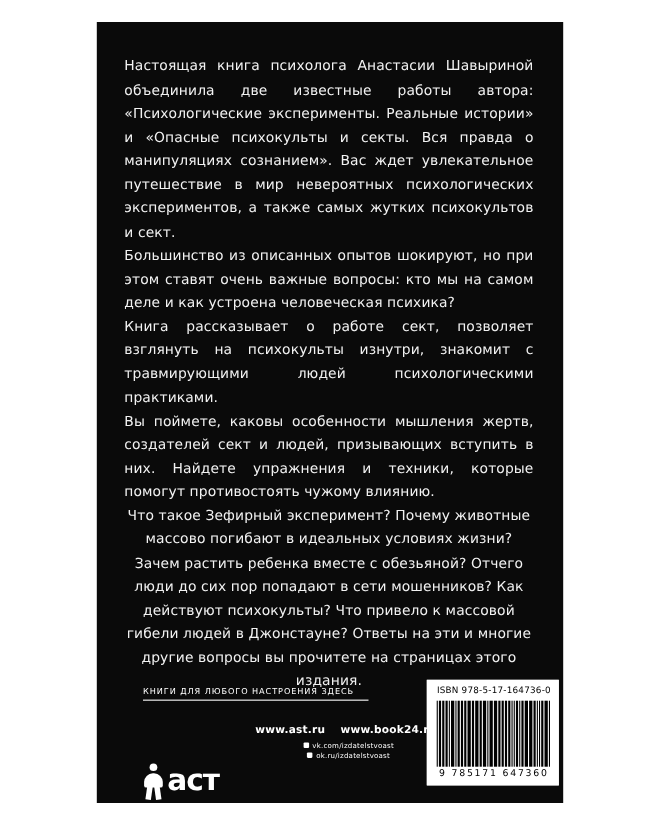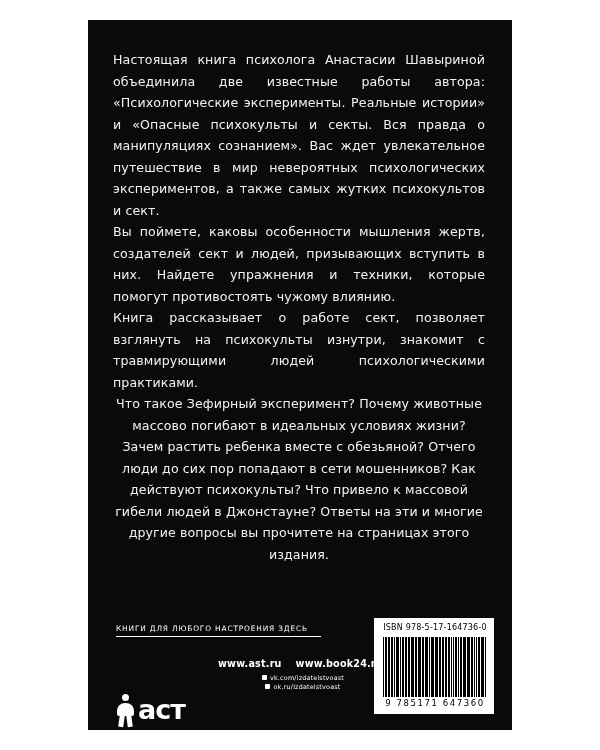--- a/index.html
+++ b/index.html
@@ -47,21 +47,21 @@
     margin: 0 0 0 0;
     text-align: justify;
     text-justify: inter-word;
   }
   #blurb p.last-par {
     text-align: center;
   }
   
   #footer {
     position: absolute;
-    left: 2px;
+    left: 16px;
     bottom: 0;
     width: 424px;
     height: 120px;
     text-decoration: underline;
   }
   #tagline {
     position: absolute;
     left: 26px;
     top: 14px;
     width: 210px;
@@ -243,22 +243,23 @@
 </style>
 </head>
 <body>
 
 <div id="page">
 
   <div id="cover">
 
     <div id="blurb">
       <p>Настоящая книга психолога Анастасии Шавыриной объединила две известные работы автора: «Психологические эксперименты. Реальные истории» и «Опасные психокульты и секты. Вся правда о манипуляциях сознанием». Вас ждет увлекательное путешествие в мир невероятных психологических экспериментов, а также самых жутких психокультов и сект.</p>
+      <p>Большинство из описанных опытов шокируют, но при этом ставят очень важные вопросы: кто мы на самом деле и как устроена человеческая психика?</p>
+      <p>Книга рассказывает о работе сект, позволяет взглянуть на психокульты изнутри, знакомит с травмирующими людей психологическими практиками.</p>
       <p>Вы поймете, каковы особенности мышления жертв, создателей сект и людей, призывающих вступить в них. Найдете упражнения и техники, которые помогут противостоять чужому влиянию.</p>
-      <p>Книга рассказывает о работе сект, позволяет взглянуть на психокульты изнутри, знакомит с травмирующими людей психологическими практиками.</p>
       <p class="last-par">Что такое Зефирный эксперимент? Почему животные массово погибают в идеальных условиях жизни? Зачем растить ребенка вместе с обезьяной? Отчего люди до сих пор попадают в сети мошенников? Как действуют психокульты? Что привело к массовой гибели людей в Джонстауне? Ответы на эти и многие другие вопросы вы прочитете на страницах этого издания.</p>
     </div>
 
     <div id="footer">
 
       <div id="tagline">книги для любого настроения здесь</div>
       <div id="tagline-rule"></div>
 
       <div id="publisher">
         <div id="ast-logo">

